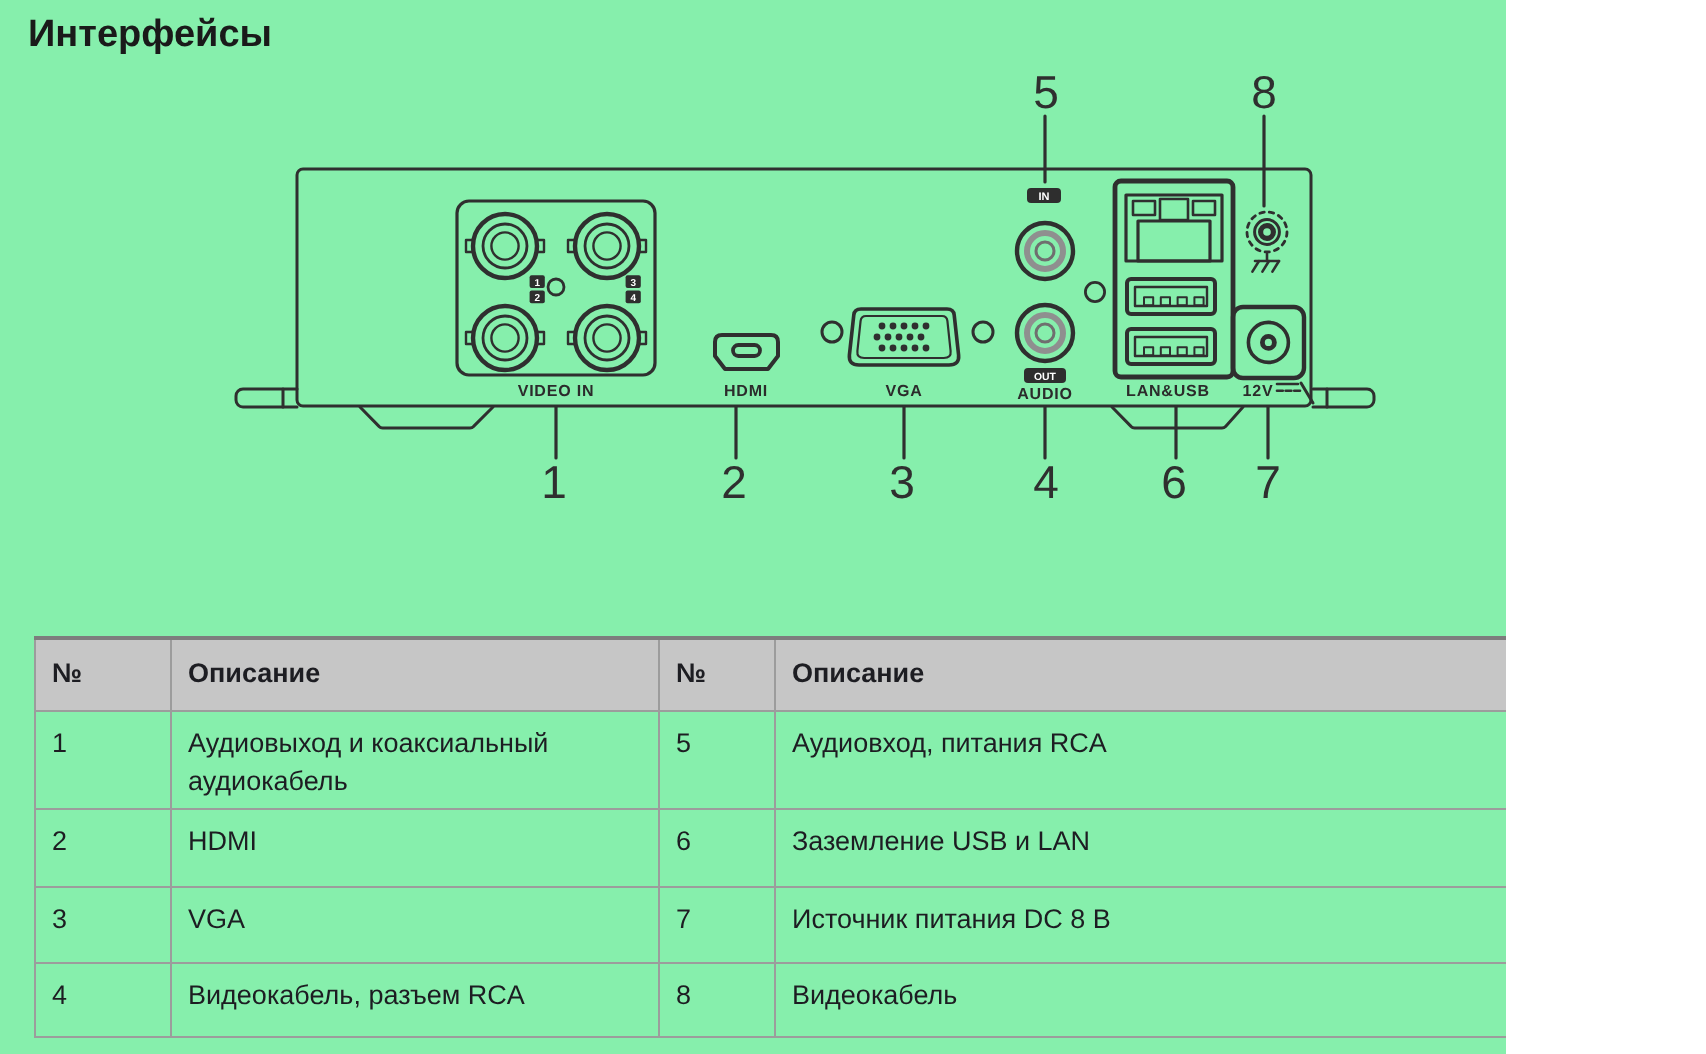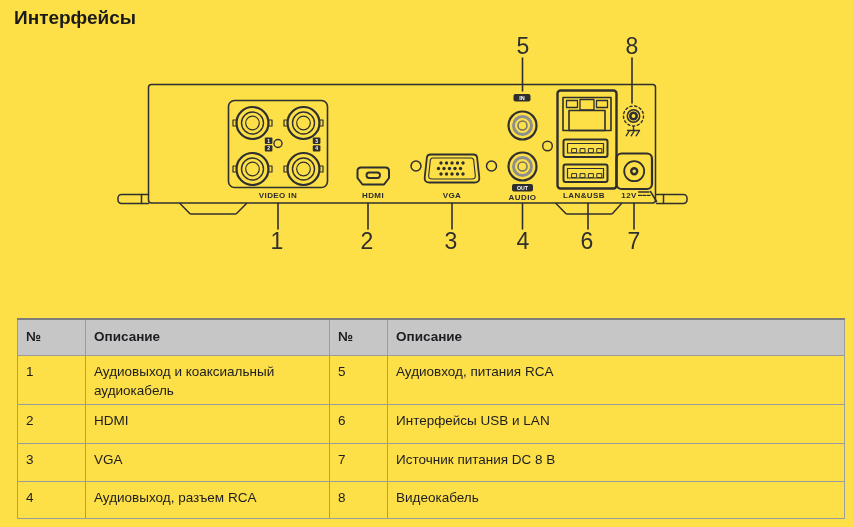--- a/index.html
+++ b/index.html
@@ -1,16 +1,16 @@
 <!DOCTYPE html>
 <html><head>
 <meta charset="utf-8">
 <style>
   html,body{margin:0;padding:0;background:#fff;}
-  #page{position:relative;width:853px;height:527px;background:#fde047;overflow:hidden;
+  #page{position:relative;width:753px;height:527px;background:#86efac;overflow:hidden;
         font-family:"Liberation Sans",sans-serif;color:#1d1d1f;}
   #page-title{position:absolute;left:14px;top:7px;font-size:19px;font-weight:bold;color:#1a1a1a;}
   #diagram{position:absolute;left:0;top:0;}
   #iface-table{position:absolute;left:17px;top:318px;width:827px;border-collapse:collapse;
         table-layout:fixed;font-size:13.5px;line-height:1.42;color:#1d1d22;
         border-top:2px solid #7d7d7d;}
   #iface-table th,#iface-table td{border:1px solid #9c9c9c;vertical-align:top;text-align:left;
         padding:6px 8px 4px 8px;font-weight:normal;overflow:hidden;}
   #iface-table th{background:#c6c6c6;font-weight:bold;border-top:none;padding-top:7px;}
   .col-num{width:68px;}
@@ -245,30 +245,30 @@
       <tr class="r1">
         <td>1</td>
         <td>Аудиовыход и коаксиальный аудиокабель</td>
         <td>5</td>
         <td>Аудиовход, питания RCA</td>
       </tr>
       <tr class="r2">
         <td>2</td>
         <td>HDMI</td>
         <td>6</td>
-        <td>Интерфейсы USB и LAN</td>
+        <td>Заземление USB и LAN</td>
       </tr>
       <tr class="r3">
         <td>3</td>
         <td>VGA</td>
         <td>7</td>
         <td>Источник питания DC 8 В</td>
       </tr>
       <tr class="r4">
         <td>4</td>
-        <td>Аудиовыход, разъем RCA</td>
+        <td>Видеокабель, разъем RCA</td>
         <td>8</td>
         <td>Видеокабель</td>
       </tr>
     </tbody>
   </table>
 
 </div>
 
 </body></html>

